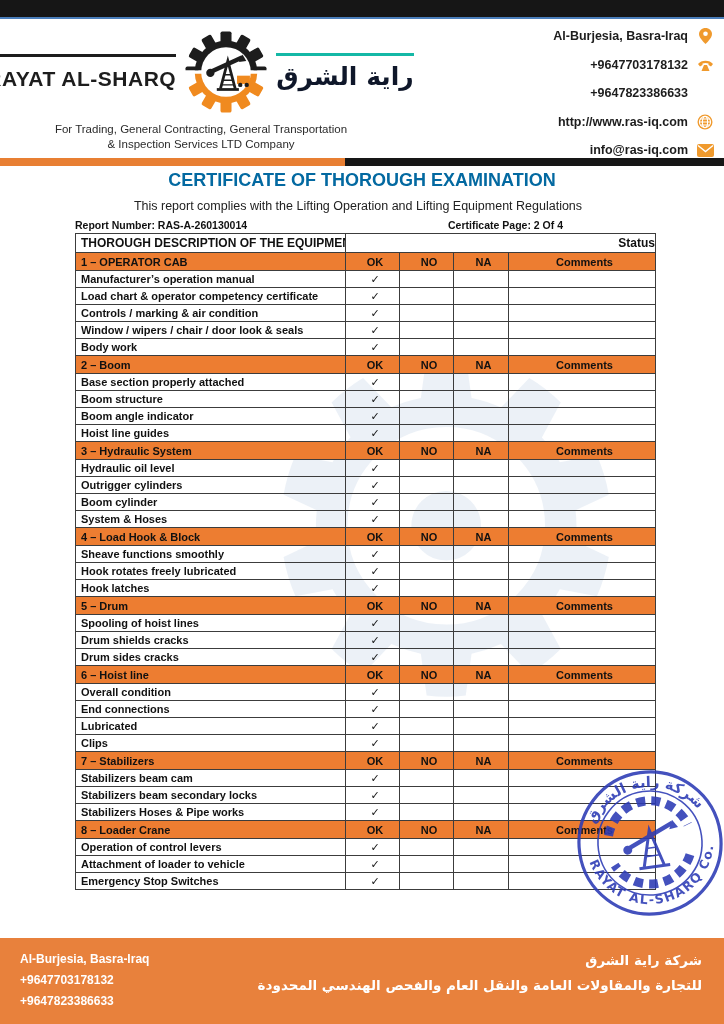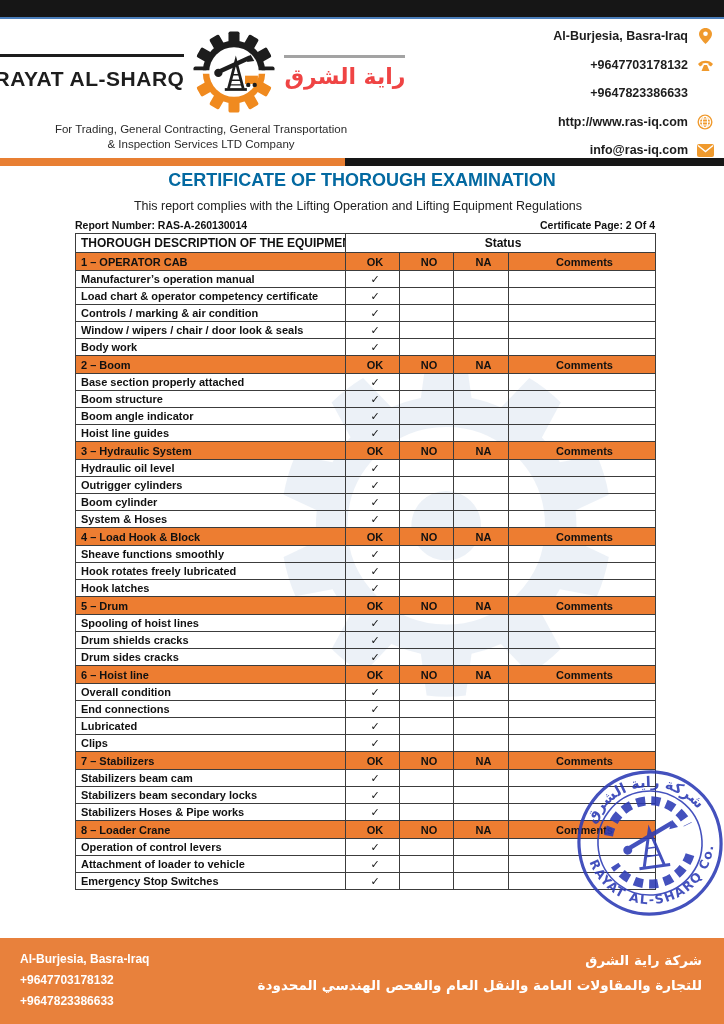--- a/index.html
+++ b/index.html
@@ -8,56 +8,56 @@
 
   
   .topbar{position:absolute;top:0;left:0;width:724px;height:17px;background:#161616;
           border-bottom:2px solid #4a7ebb;}
 
   
   .logo-row{position:absolute;top:24px;left:22px;width:356px;display:flex;
             align-items:center;justify-content:center;}
   .brand-en{font-size:21px;font-weight:900;letter-spacing:.5px;color:#1d1d1d;
             border-top:3px solid #1d1d1d;padding-top:10px;white-space:nowrap;}
-  .brand-ar{font-size:22px;font-weight:900;color:#ef4444;border-top:3px solid #a3a3a3;
+  .brand-ar{font-size:25px;font-weight:900;color:#0f172a;border-top:3px solid #14b8a6;
             padding-top:6px;white-space:nowrap;font-family:"DejaVu Sans",sans-serif;}
   .emblem{width:92px;height:96px;margin:0 4px;flex:0 0 auto;}
   .tagline{position:absolute;top:122px;left:6px;width:390px;text-align:center;
            font-size:11.5px;font-weight:400;color:#2b2b2b;line-height:15px;}
 
   .contacts{position:absolute;top:22px;right:10px;width:250px;}
   .contact-row{display:flex;align-items:center;justify-content:flex-end;height:28.5px;}
   .contact-text{font-size:12.5px;font-weight:600;color:#1d1d1d;}
   .icon-slot{width:18px;height:16px;margin-left:8px;flex:0 0 auto;display:flex;
              align-items:center;justify-content:center;}
 
   
   .divider{position:absolute;top:158px;left:0;width:724px;height:8px;background:#e87f33;}
   .divider .dark{position:absolute;right:0;top:0;height:8px;width:379px;background:#161616;}
 
   
   .title{position:absolute;top:170px;left:0;width:724px;text-align:center;
          font-size:18px;font-weight:900;color:#0369a1;}
   .subtitle{position:absolute;top:199px;left:0;width:716px;text-align:center;
             font-size:12.5px;font-weight:400;color:#222;}
-  .report-line{position:absolute;top:219px;left:75px;width:580px;display:flex;
+  .report-line{position:absolute;top:219px;left:75px;width:488px;display:flex;
                justify-content:space-between;font-size:10.5px;font-weight:600;color:#111;align-items:flex-end;}
 
   
   .watermark{position:absolute;top:300px;left:240px;font-size:460px;line-height:460px;
              color:rgba(206,219,233,.38);z-index:0;user-select:none;
              font-family:"DejaVu Sans",sans-serif;}
 
   
   table.exam{position:absolute;top:233px;left:75px;width:580px;border-collapse:collapse;
              table-layout:fixed;z-index:2;}
   table.exam td{border:1px solid #3c3c3c;padding:0 0 0 5px;height:16px;
                 font-size:11px;font-weight:700;color:#111;overflow:hidden;white-space:nowrap;}
   tr.head-row td{height:18px;font-size:12px;font-weight:700;}
-  td.status-head{text-align:center;padding:0;}
+  td.status-head{text-align:right;padding:0;}
   tr.section-row td{background:#ED7D31;height:17px;}
   td.sec-col{text-align:center;padding:0;}
   td.check-cell{text-align:center;padding:0;font-weight:400;color:#333;font-size:12px;
                 font-family:"DejaVu Sans",sans-serif;}
   td.empty-cell{padding:0;}
 
   
   .stamp{position:absolute;top:768px;left:575px;width:150px;height:150px;z-index:3;
          opacity:.88;transform:rotate(-8deg);}
 

